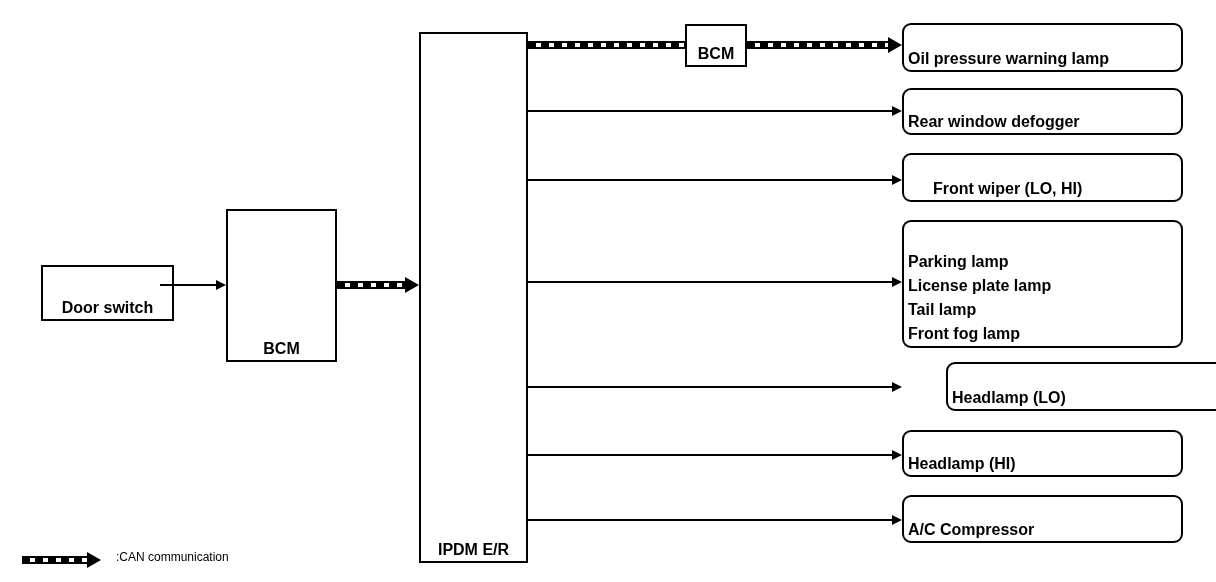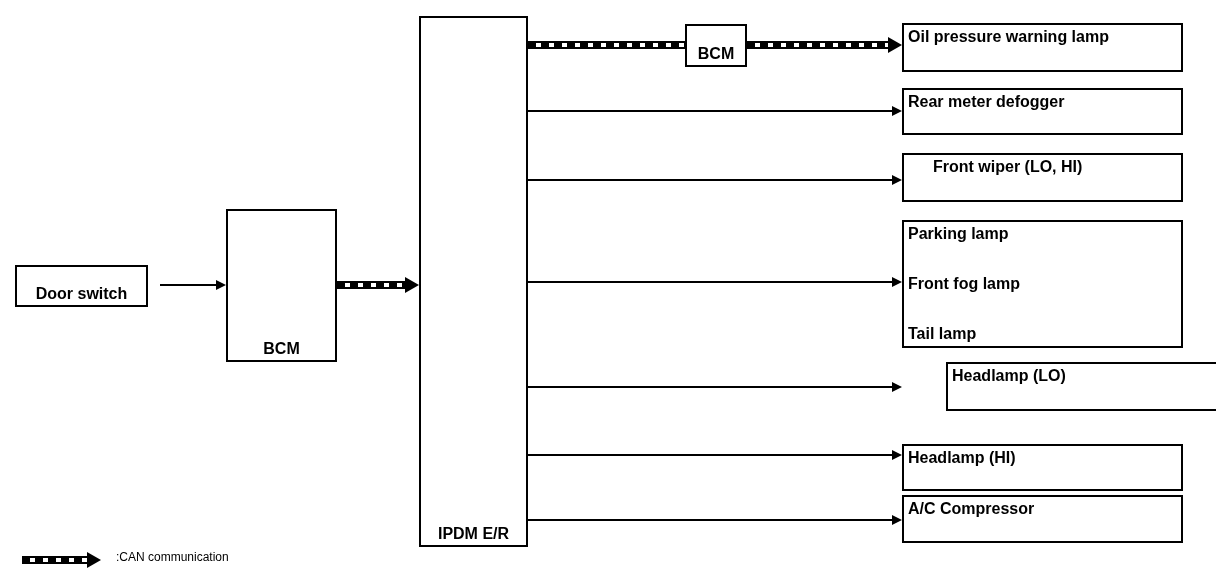--- a/index.html
+++ b/index.html
@@ -27,23 +27,24 @@
   }
   .node.center {
     display: flex;
     align-items: flex-end;
     justify-content: center;
     text-align: center;
   }
   .node.leftalign {
     display: flex;
     flex-direction: column;
-    justify-content: space-between;
+    justify-content: flex-end;
     padding-left: 4px;
     padding-right: 2px;
+    border-radius: 9px;
   }
   .node .txt { white-space: nowrap; }
   .wire {
     position: absolute;
     height: 1.5px;
     background: #000000;
   }
   .arrowhead {
     position: absolute;
     width: 0;
@@ -76,59 +77,60 @@
     font-size: 12px;
     font-weight: normal;
     white-space: nowrap;
   }
 </style>
 </head>
 <body>
 
 <div id="stage">
 
-  <div class="node center" style="left:15px; top:265px; width:133px; height:42px;">
+  <div class="node center" style="left:41px; top:265px; width:133px; height:56px;">
     <span class="txt">Door switch</span>
   </div>
 
   <div class="node center" style="left:226px; top:209px; width:111px; height:153px;">
     <span class="txt">BCM</span>
   </div>
 
-  <div class="node center" style="left:419px; top:16px; width:109px; height:531px;">
+  <div class="node center" style="left:419px; top:32px; width:109px; height:531px;">
     <span class="txt">IPDM E/R</span>
   </div>
 
   <div class="node center" style="left:685px; top:24px; width:62px; height:43px;">
     <span class="txt">BCM</span>
   </div>
 
   <div class="node leftalign" style="left:902px; top:23px; width:281px; height:49px;">
     <div class="txt">Oil pressure warning lamp</div>
   </div>
 
   <div class="node leftalign" style="left:902px; top:88px; width:281px; height:47px;">
-    <div class="txt">Rear meter defogger</div>
+    <div class="txt">Rear window defogger</div>
   </div>
 
   <div class="node leftalign" style="left:902px; top:153px; width:281px; height:49px;padding-left:29px;">
     <div class="txt">Front wiper (LO, HI)</div>
   </div>
 
   <div class="node leftalign" style="left:902px; top:220px; width:281px; height:128px; line-height:24px;">
     <div class="txt">Parking lamp</div>
+    <div class="txt">License plate lamp</div>
+    <div class="txt">Tail lamp</div>
     <div class="txt">Front fog lamp</div>
-    <div class="txt">Tail lamp</div>
   </div>
 
   <div class="node leftalign" style="left:946px; top:362px; width:281px; height:49px;">
     <div class="txt">Headlamp (LO)</div>
   </div>
 
-  <div class="node leftalign" style="left:902px; top:444px; width:281px; height:47px;">
+  <div class="node leftalign" style="left:902px; top:430px; width:281px; height:47px;">
     <div class="txt">Headlamp (HI)</div>
   </div>
 
   <div class="node leftalign" style="left:902px; top:495px; width:281px; height:48px;gap:32px;">
     <div class="txt">A/C Compressor</div>
   </div>
 
   <div class="wire" style="left:160px; top:284px; width:57px;"></div>
   <div class="arrowhead" style="left:216px; top:280px;"></div>
 

